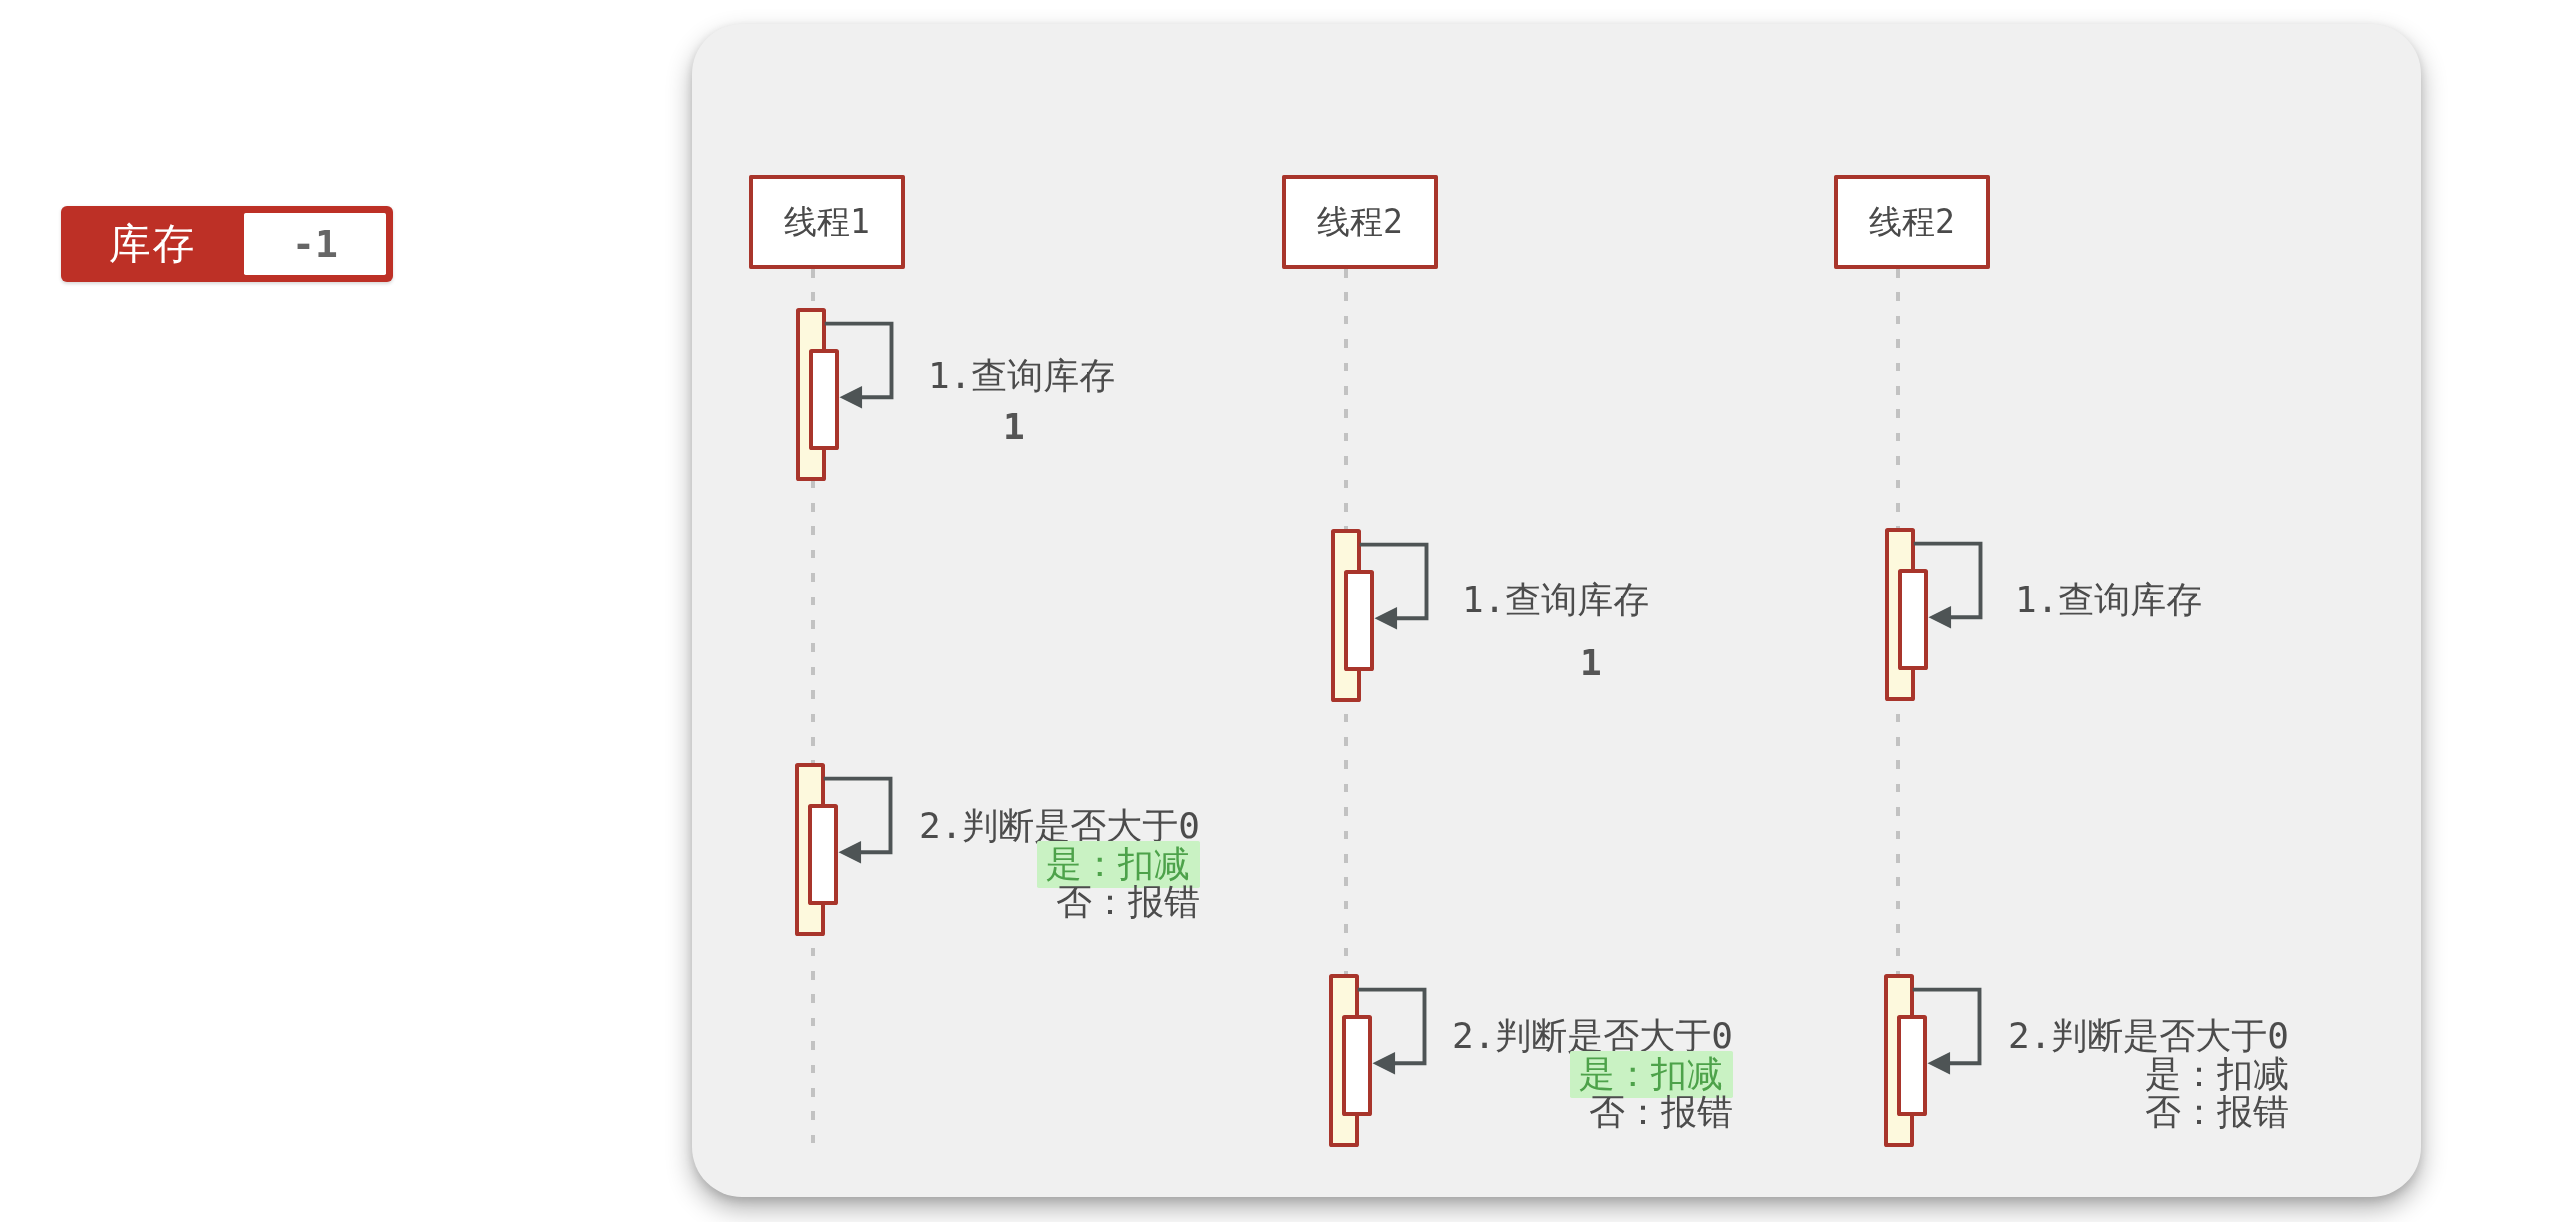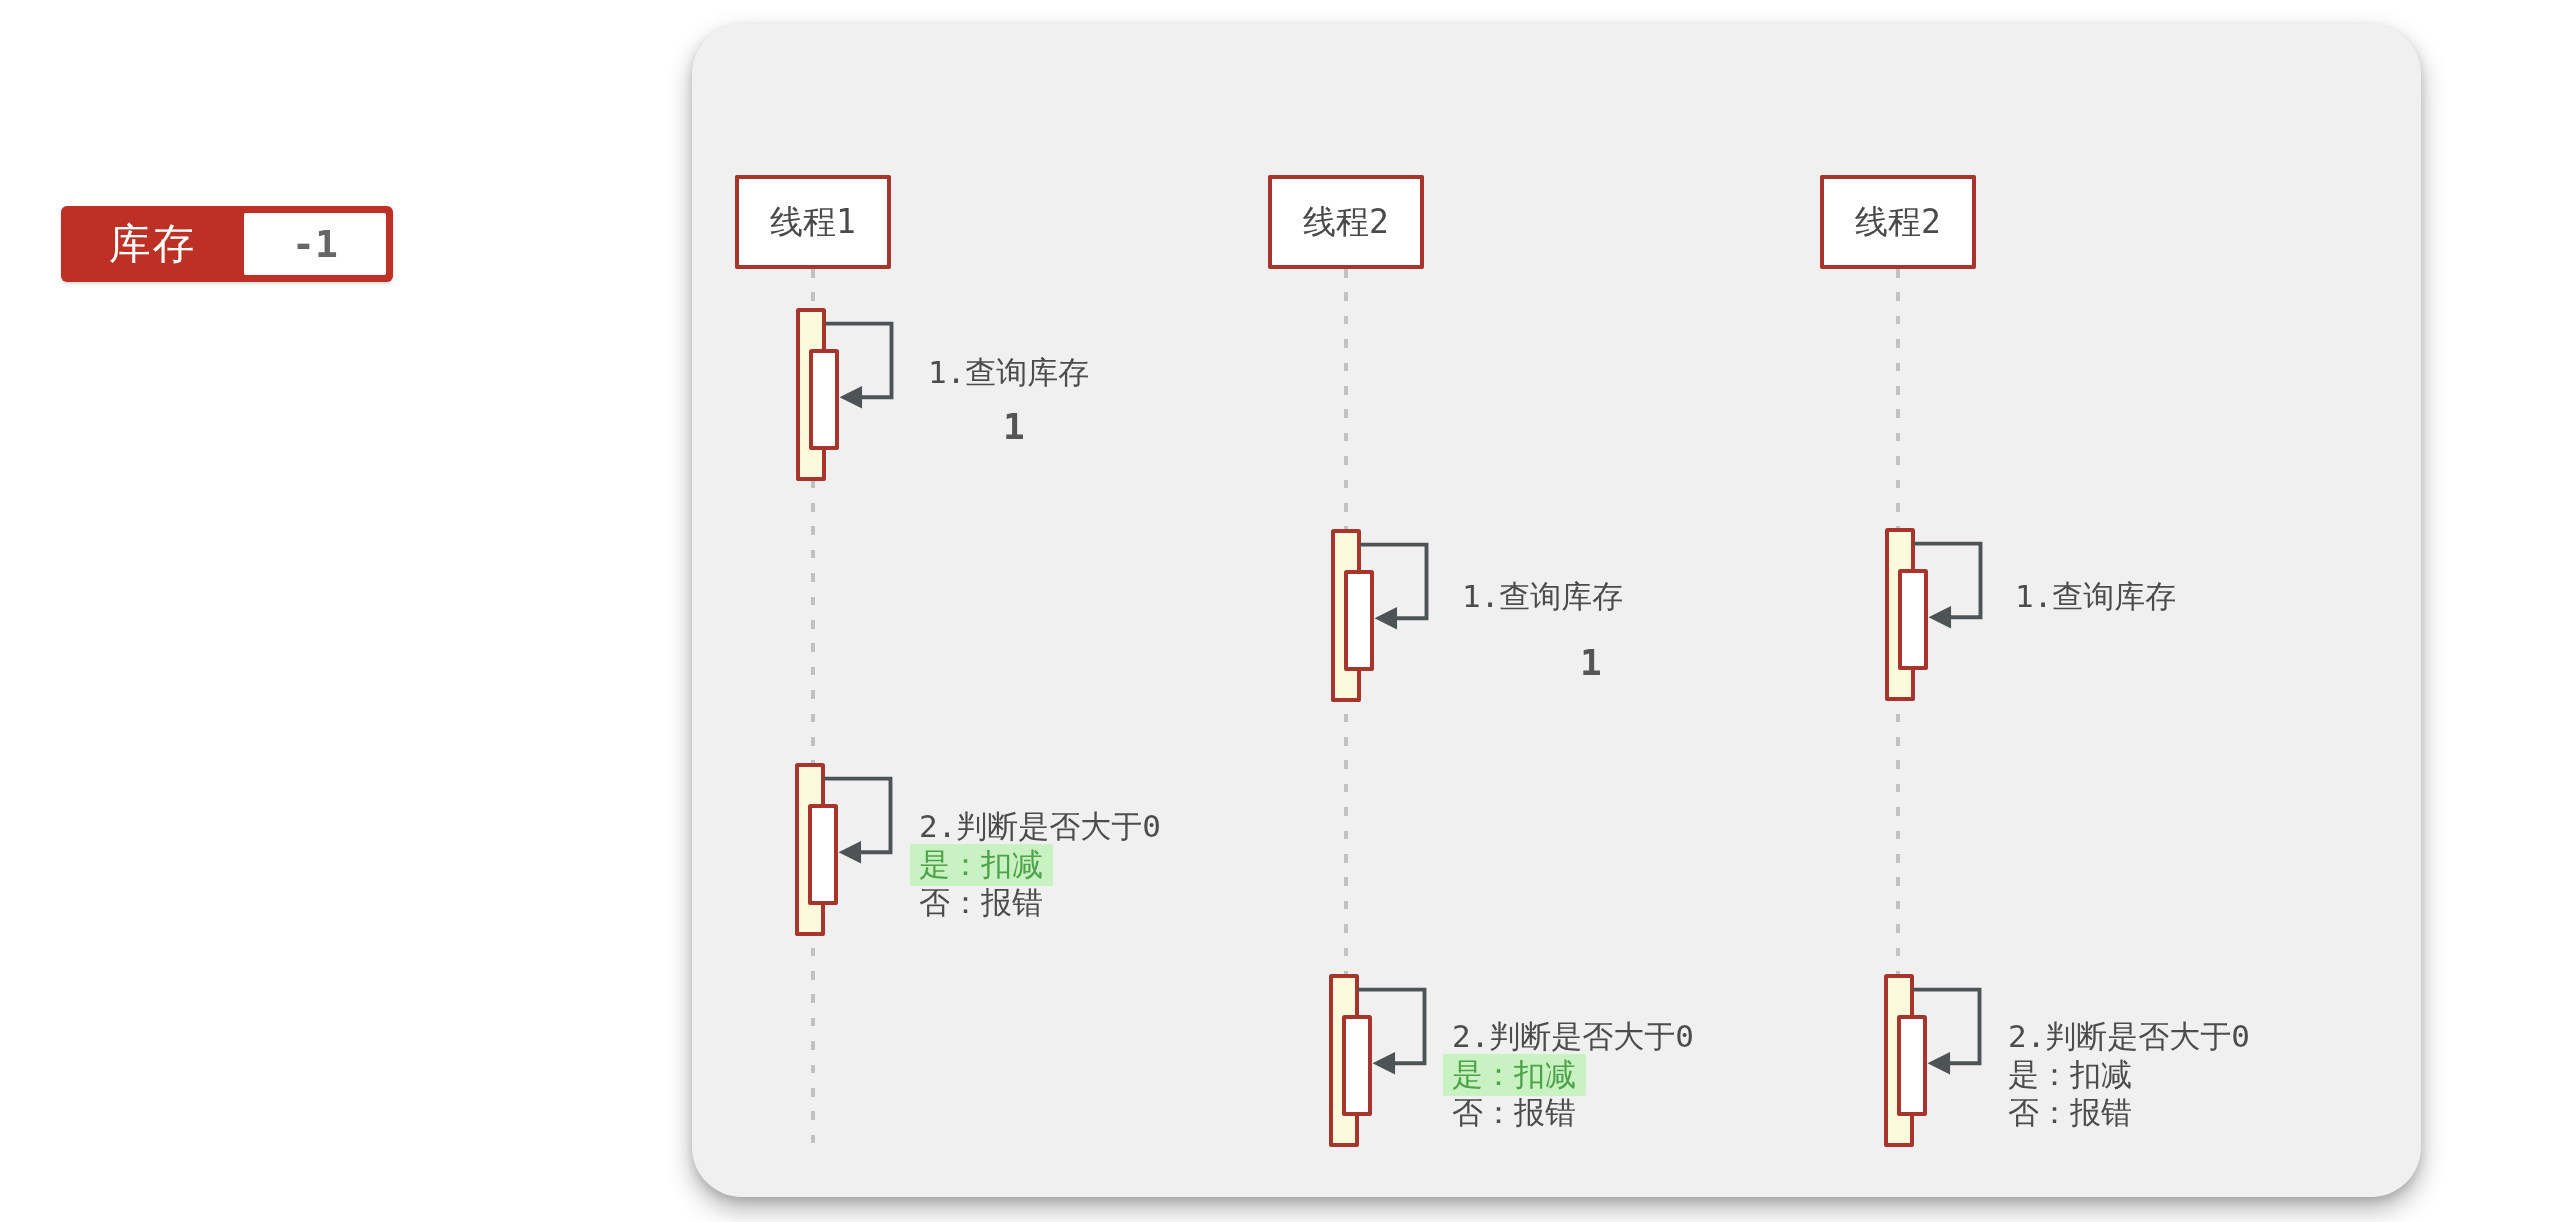--- a/index.html
+++ b/index.html
@@ -17,30 +17,30 @@
   
   .panel{position:absolute;left:692px;top:24px;width:1729px;height:1173px;background:#f0f0f0;
     border-radius:50px;box-shadow:0 12px 26px rgba(0,0,0,.30),0 3.5px 8.7px rgba(0,0,0,.12);}
 
   .lifeline{position:absolute;width:4.3px;top:245px;height:885px;
     background:repeating-linear-gradient(to bottom,#c2c2c2 0 8.7px,transparent 8.7px 23.4px);z-index:1;}
 
   .head{position:absolute;top:151px;width:156px;height:94px;background:#ffffff;
     border:4.3px solid #a8352b;border-radius:1.7px;box-sizing:border-box;
     display:flex;align-items:center;justify-content:center;
-    color:#4a4a4a;font-size:33px;z-index:2;}
+    color:#4a4a4a;font-size:33px;z-index:2;margin-left:14px;}
 
   .activation{position:absolute;width:113px;height:182px;z-index:3;}
   .bar-outer{position:absolute;left:0;top:0;width:29.5px;height:173px;background:#fdf9dd;
     border:4.3px solid #a8352b;border-radius:2.6px;box-sizing:border-box;}
   .bar-inner{position:absolute;left:13px;top:41px;width:29.5px;height:101px;background:#ffffff;
     border:4.3px solid #a8352b;border-radius:2.6px;box-sizing:border-box;}
   .loop{position:absolute;left:0;top:0;}
 
-  .annot{position:absolute;color:#4c4c4c;font-size:31px;white-space:nowrap;z-index:4;}
+  .annot{position:absolute;color:#4c4c4c;font-size:36px;white-space:nowrap;z-index:4;text-align:right;}
   .annot-line{height:38px;line-height:38px;white-space:nowrap;}
   .hl{background:#c9f2c3;color:#4da24a;padding:1.7px 10.4px 3.5px 8.7px;margin-left:-8.7px;border-radius:1.7px;}
   .val{position:absolute;color:#555555;font-size:36px;font-weight:bold;z-index:4;}
 </style>
 </head>
 <body>
 
 <div class="stage">
 
   <div class="badge">

